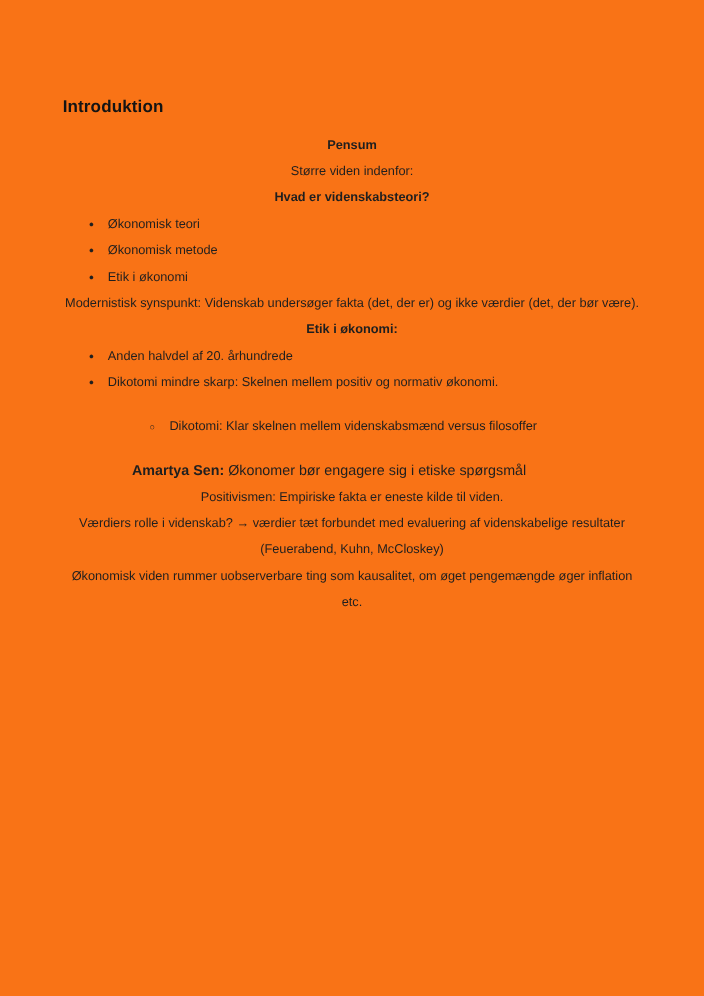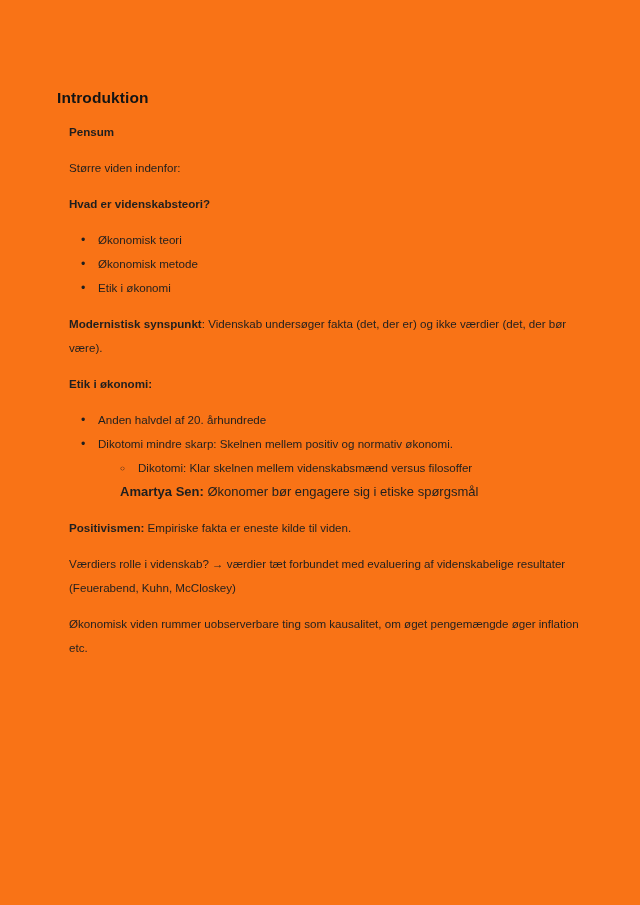--- a/index.html
+++ b/index.html
@@ -30,28 +30,29 @@
     font-weight: bold;
     line-height: 20px;
     color: #141414;
     margin: 0 0 12px 0;
     letter-spacing: 0.1px;
   }
   .para {
     font-size: 11.6px;
     line-height: 24px;
     color: #1f1f1f;
-    margin: 12px;
+    margin: 0;
     width: 100%;
+    text-align: center;
   }
   .para.bold {
     font-weight: bold;
   }
   .para b {
-    font-weight: bold;
+    font-weight: normal;
   }
   ul.bullets {
     list-style: none;
     margin: 0;
     padding: 0;
   }
   ul.bullets > li {
     position: relative;
     font-size: 11.6px;
     line-height: 24px;
@@ -62,21 +63,21 @@
     content: "\2022";
     position: absolute;
     left: 24px;
     top: -0.5px;
     font-size: 12.5px;
     line-height: 24px;
     color: #1f1f1f;
   }
   ul.subbullets {
     list-style: none;
-    margin: 0;
+    margin: 16px;
     padding: 0;
   }
   ul.subbullets > li {
     position: relative;
     font-size: 11.6px;
     line-height: 24px;
     color: #1f1f1f;
     padding-left: 81px;
   }
   ul.subbullets > li::before {

